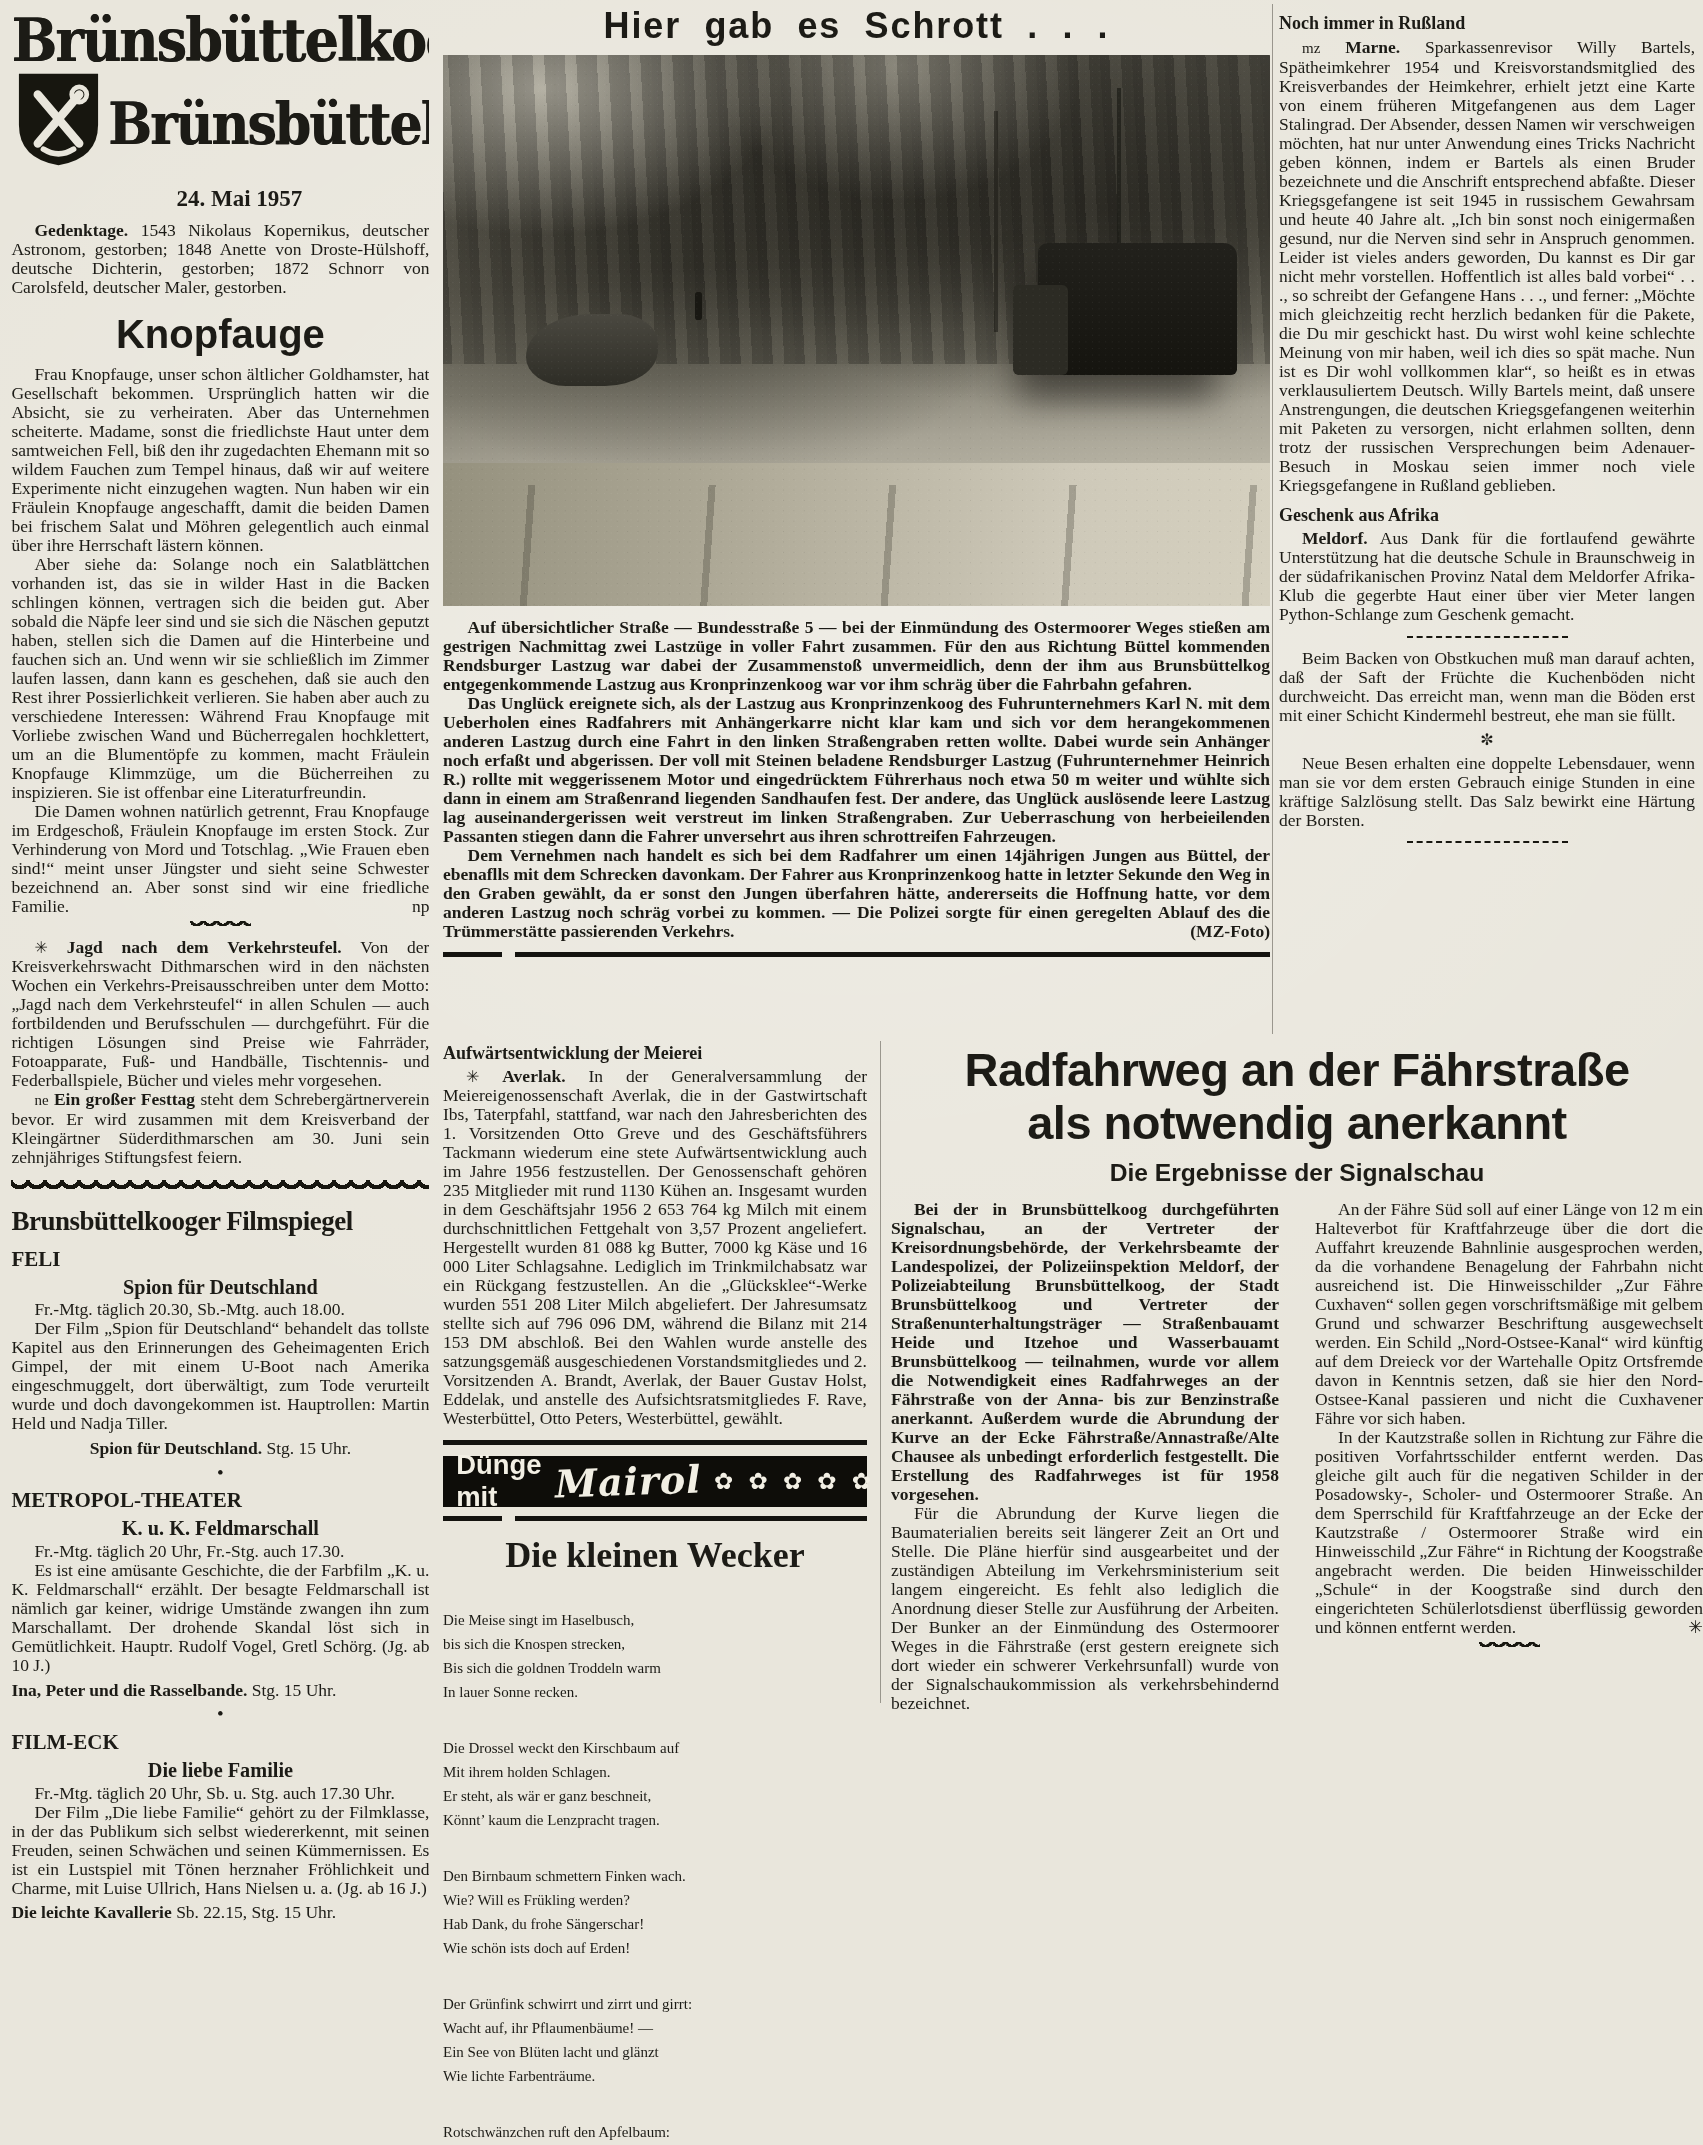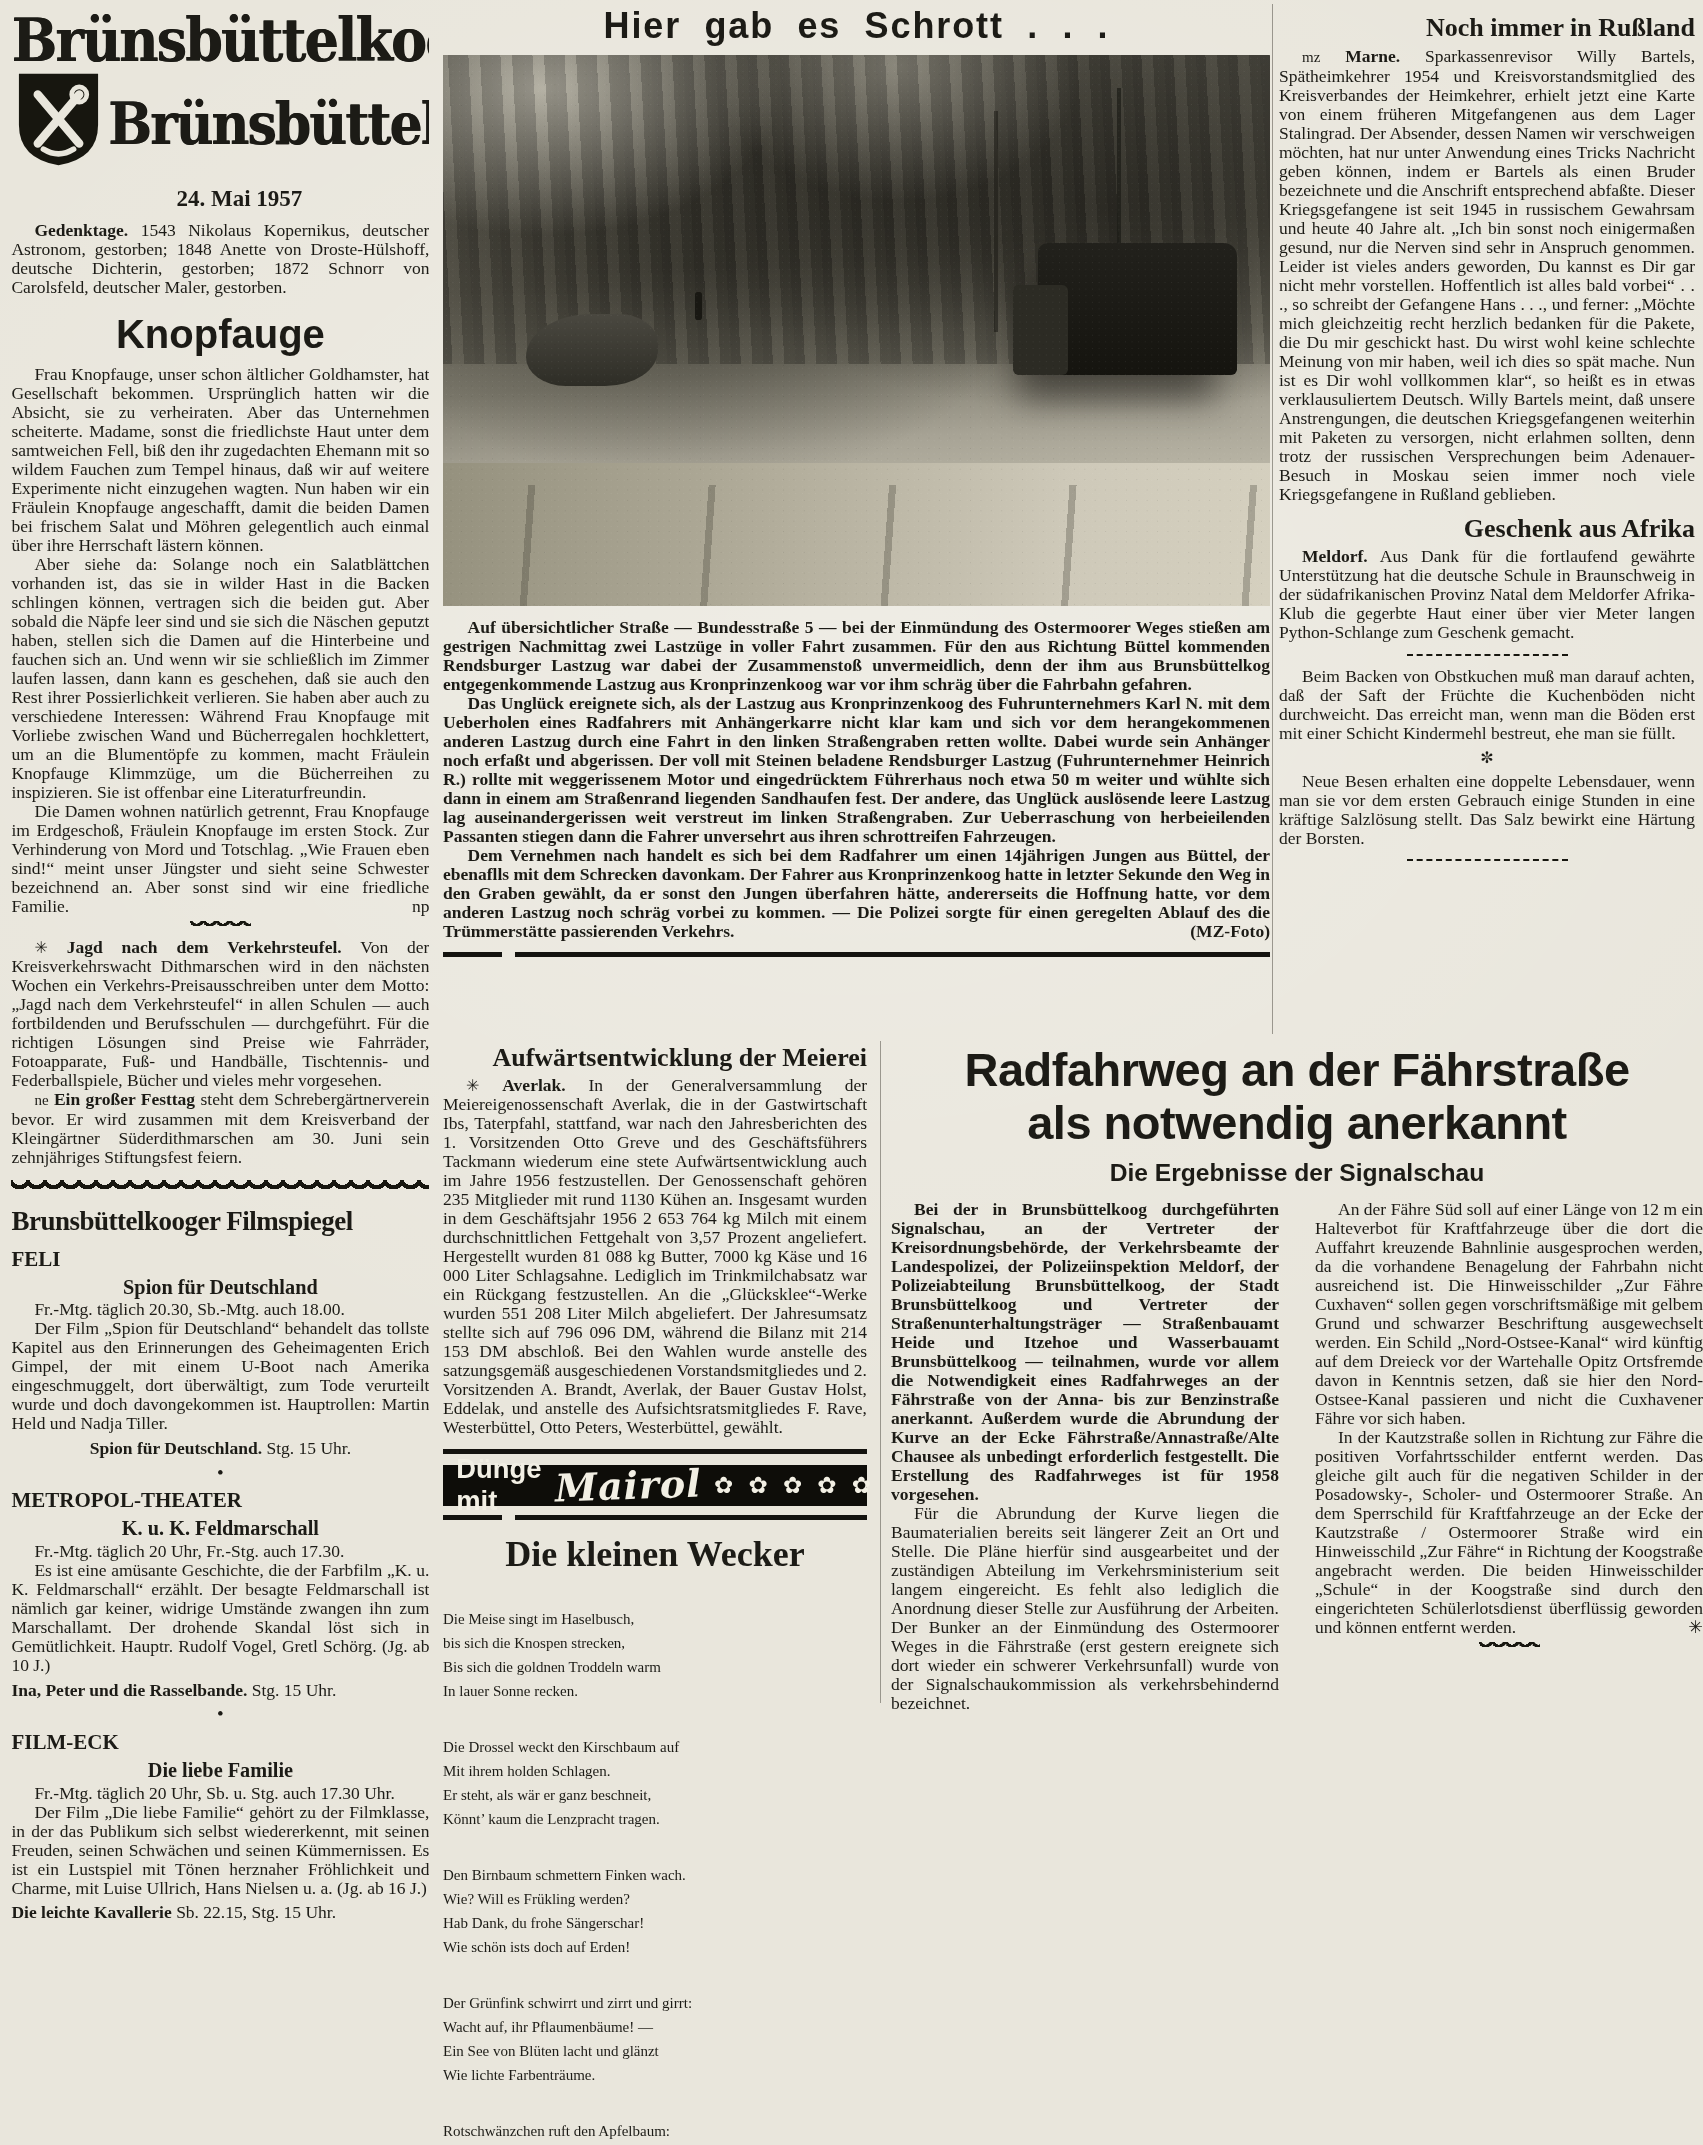--- a/index.html
+++ b/index.html
@@ -28,21 +28,21 @@
     background:repeating-linear-gradient(180deg,#17160f 0 4.7px,transparent 4.7px 9.5px);}
   .crest{width:87px;height:98px;flex:0 0 auto;margin-right:5.7px;}
   .mast-line2{font-size:52px;white-space:nowrap;}
   .mast-date{font-weight:bold;font-size:23px;text-align:center;margin:13.2px 0 9.5px 38px;}
 
   
   .h-sans{font-family:Liberation Sans, sans-serif;font-weight:bold;}
   .knopf-title{font-size:40px;text-align:center;margin:15px 0 7.6px;}
   .film-title-big{font-family:"Liberation Serif",serif;font-weight:bold;font-size:27px;
     letter-spacing:-0.5px;white-space:nowrap;margin:9.5px 0 3.8px;}
-  .serif-head{font-weight:bold;font-size:26px;text-align:right;margin:5.7px 0 3.8px;}
+  .serif-head{font-weight:bold;font-size:18px;text-align:left;margin:5.7px 0 3.8px;}
   .cinema-name{font-weight:bold;font-size:21px;margin-top:9.5px;}
   .film-name{font-weight:bold;font-size:20.3px;text-align:center;margin:3.8px 0 1.9px;}
   .note{margin-top:5.7px;}
   .bullet-div{text-align:center;font-size:19px;line-height:13.2px;margin:7.6px 0 1.9px;}
 
   
   .wave{height:17px;margin:13.2px 0 5.7px;
     background-image:radial-gradient(circle at 8.5px -2.8px, transparent 7.6px, #17160f 7.6px 12px, transparent 12px);
     background-size:17px 17px;background-repeat:repeat-x;}
   .squiggle{width:61px;height:10.4px;margin:5.7px auto;
@@ -80,21 +80,21 @@
   .ph-pole{position:absolute;right:18%;top:6%;width:3.8px;height:40%;background:rgba(30,29,24,.75);
     box-shadow:-123px 23px 0 rgba(30,29,24,.6);}
   .photo::after{content:"";position:absolute;left:0;top:0;right:0;bottom:0;
     background-image:radial-gradient(rgba(255,255,255,.07) 0.9px, transparent 0.9px),
                      radial-gradient(rgba(0,0,0,.09) 0.9px, transparent 0.9px);
     background-size:6.6px 6.6px,10.4px 10.4px;background-position:0 0,2.8px 3.8px;}
   .caption{font-weight:bold;margin-top:11.4px;}
   .caption p{text-indent:24.6px;}
 
   
-  .ad{display:flex;align-items:center;gap:13.2px;height:41px;margin-top:11.4px;padding:0 13.2px;
+  .ad{display:flex;align-items:center;gap:13.2px;height:51px;margin-top:11.4px;padding:0 13.2px;
     background:#0e0d09;color:#f2efe4;}
   .ad-plain{font-family:"Liberation Sans",sans-serif;font-weight:bold;font-size:27.4px;}
   .ad-brand{font-family:"DejaVu Serif",serif;font-style:italic;font-weight:bold;font-size:38px;
     letter-spacing:0.9px;transform:rotate(-2deg);}
   .ad-pots{font-size:23px;letter-spacing:4.7px;margin-left:auto;white-space:nowrap;}
 
   
   .poem-title{font-weight:bold;font-size:36px;text-align:center;margin:13.2px 0 7.6px;}
   .stanza{white-space:pre-line;font-size:15px;line-height:24px;margin-bottom:9.5px;margin-top:32px;}
   .poem-last{display:flex;justify-content:space-between;font-size:18.5px;}

